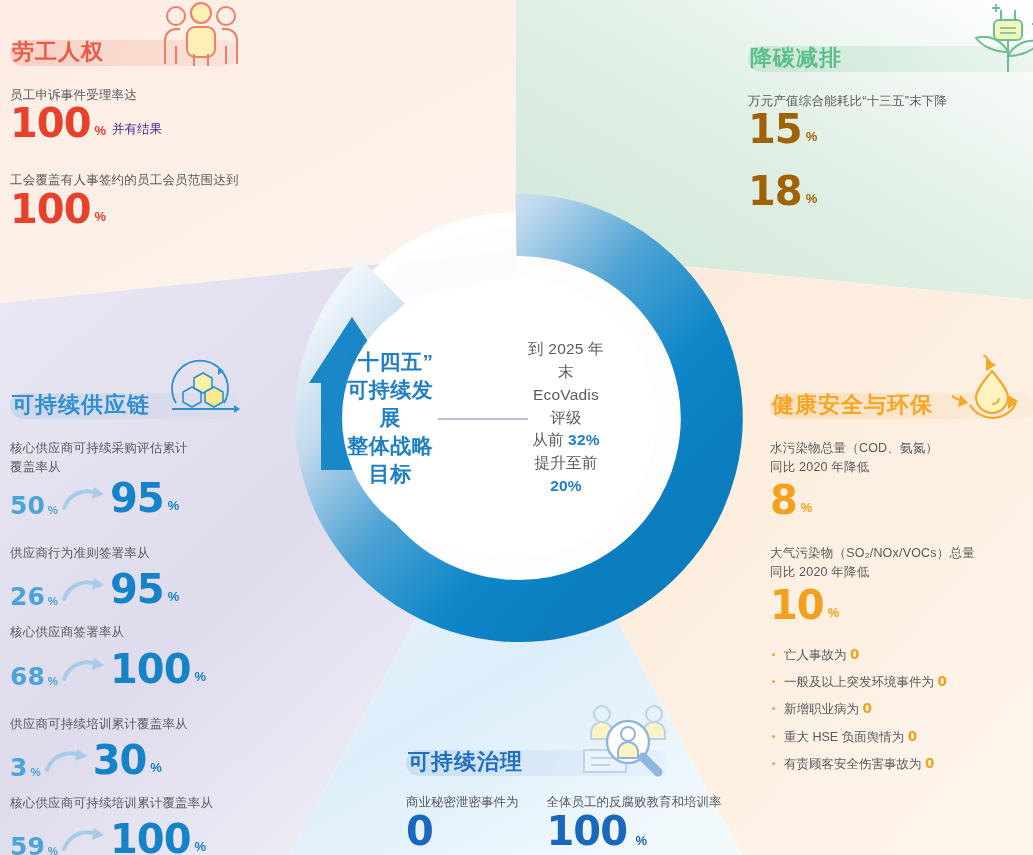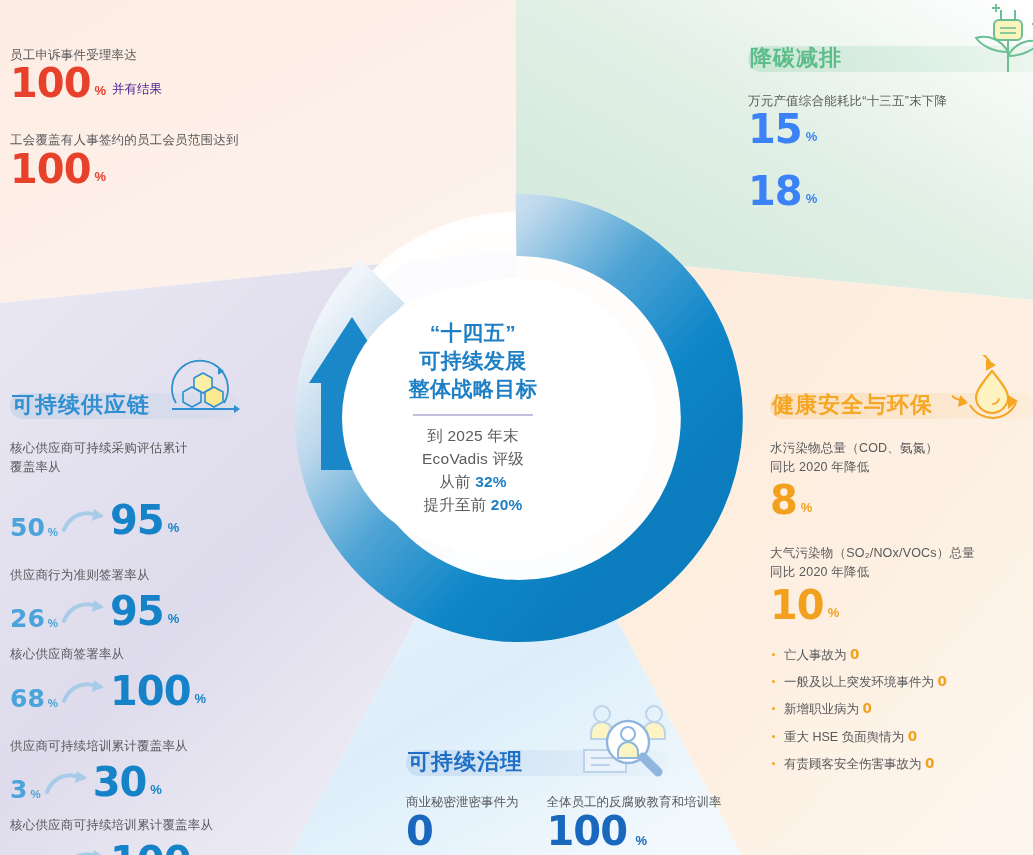--- a/index.html
+++ b/index.html
@@ -40,21 +40,21 @@
   .arrowgap{width:52px;display:flex;align-items:flex-start;justify-content:center;
             margin-bottom:6px;}
 
   
   .c-red .title{color:#ea5a47;}
   .c-red .bar{background:linear-gradient(90deg,rgba(240,140,120,.30),rgba(240,170,150,.18));}
   .c-red .big,.c-red .pct,.c-red .small-from,.c-red .pct-s{color:#e8412b;}
 
   .c-green .title{color:#5cbd8a;}
   .c-green .bar{background:linear-gradient(90deg,rgba(130,200,160,.28),rgba(160,215,180,.14));}
-  .c-green .big,.c-green .pct{color:#3b82f6;}
+  .c-green .big,.c-green .pct{color:#a16207;}
 
   .c-blue .title{color:#2f8fd0;}
   .c-blue .bar{background:linear-gradient(90deg,rgba(150,185,220,.30),rgba(180,205,230,.12));}
   .c-blue .big,.c-blue .pct{color:#1683c9;}
   .c-blue .small-from,.c-blue .pct-s{color:#4aa3da;}
 
   .c-orange .title{color:#f5a623;}
   .c-orange .bar{background:linear-gradient(90deg,rgba(245,190,120,.32),rgba(250,210,160,.14));}
   .c-orange .big,.c-orange .pct{color:#f4a01f;}
 
@@ -69,21 +69,21 @@
   .bullets li:before{content:"";position:absolute;left:2px;top:12px;
               width:3px;height:3px;border-radius:50%;background:#f5a623;}
   .bullets b{color:#f4a01f;font-size:13.5px;font-weight:bold;
              font-family:"DejaVu Sans","Liberation Sans",sans-serif;}
   .bullets ul{margin:0;padding:0;}
 
   
   #center-wrap{position:absolute;left:278px;top:223px;width:390px;height:390px;}
   #center-card{
     position:absolute;left:64px;top:64px;width:262px;height:262px;border-radius:50%;
-    background:#fff;display:flex;flex-direction:column;align-items:center;
+    background:#fff;display:flex;flex-direction:row;align-items:center;
     justify-content:center;z-index:4;
   }
   #center-card .ctitle{
     font-size:21px;font-weight:bold;color:#1f7fc4;line-height:1.33;text-align:center;
     letter-spacing:.5px;
   }
   #center-card .rule{width:120px;height:2px;background:#c3bedd;margin:11px 0 9px;}
   #center-card .csub{
     font-size:15.5px;color:#5b5c5e;line-height:1.48;text-align:center;letter-spacing:.2px;
   }
@@ -184,20 +184,36 @@
           <span>从前 </span><b>32%</b>
         </div>
         <div>
           <span>提升至前 </span><b>20%</b>
         </div>
       </div>
     </div>
   </div>
 
   <div class="section c-red" style="left:10px;top:32px;width:300px;">
+    <div class="sec-head">
+      <div class="bar" style="width:228px;"></div>
+      <div class="title">劳工人权</div>
+      <svg class="sec-icon" style="left:148px;top:-30px;" width="86" height="68" viewBox="0 0 86 68">
+        <circle cx="18" cy="14" r="9" fill="none" stroke="#ef7f6a" stroke-width="2"></circle>
+        <circle cx="68" cy="14" r="9" fill="none" stroke="#ef7f6a" stroke-width="2"></circle>
+        <path d="M7 62 V38 a11 11 0 0 1 11-11 h4" fill="none" stroke="#ef7f6a" stroke-width="2"></path>
+        <path d="M79 62 V38 a11 11 0 0 0-11-11 h-4" fill="none" stroke="#ef7f6a" stroke-width="2"></path>
+        <line x1="18" y1="44" x2="18" y2="62" stroke="#ef7f6a" stroke-width="2"></line>
+        <line x1="68" y1="44" x2="68" y2="62" stroke="#ef7f6a" stroke-width="2"></line>
+        <circle cx="43" cy="11" r="10" fill="#fdf0b4" stroke="#ef7f6a" stroke-width="2"></circle>
+        <rect x="29" y="25" width="28" height="30" rx="8" fill="#fdf0b4" stroke="#ef7f6a" stroke-width="2"></rect>
+        <line x1="36" y1="52" x2="36" y2="64" stroke="#ef7f6a" stroke-width="2"></line>
+        <line x1="50" y1="52" x2="50" y2="64" stroke="#ef7f6a" stroke-width="2"></line>
+      </svg>
+    </div>
 
     <div class="metric">
       <div class="cap">员工申诉事件受理率达</div>
       <div class="valrow">
         <span class="big">100</span>
         <span class="pct">%</span>
         <span class="trail">并有结果</span>
       </div>
     </div>
 
@@ -255,21 +271,21 @@
         <polygon points="72,54 78,58 72,62" fill="#2f8fd0"></polygon>
         <polygon points="41,22 50,27 50,37 41,42 32,37 32,27" fill="#fbf0a8" stroke="#2f8fd0" stroke-width="1.6"></polygon>
         <polygon points="30,36 39,41 39,51 30,56 21,51 21,41" fill="none" stroke="#2f8fd0" stroke-width="1.6"></polygon>
         <polygon points="52,36 61,41 61,51 52,56 43,51 43,41" fill="#fbe98e" stroke="#2f8fd0" stroke-width="1.6"></polygon>
       </svg>
     </div>
 
     <div class="metric">
       <div class="cap">核心供应商可持续采购评估累计</div>
       <div class="cap">覆盖率从</div>
-      <div class="valrow" style="margin-top:22px;align-items:flex-end;">
+      <div class="valrow" style="margin-top:0;align-items:flex-end;">
         <span class="small-from">50</span>
         <span class="pct-s">%</span>
         <span class="arrowgap">
           <svg width="44" height="26" viewBox="0 0 44 26">
             <path d="M2 22 C 8 6 24 2 38 8" fill="none" stroke="#a8cbe8" stroke-width="4" stroke-linecap="round"></path>
             <polygon points="32,1 42,8 30,13" fill="#a8cbe8"></polygon>
           </svg>
         </span>
         <span class="big">95</span>
         <span class="pct">%</span>

